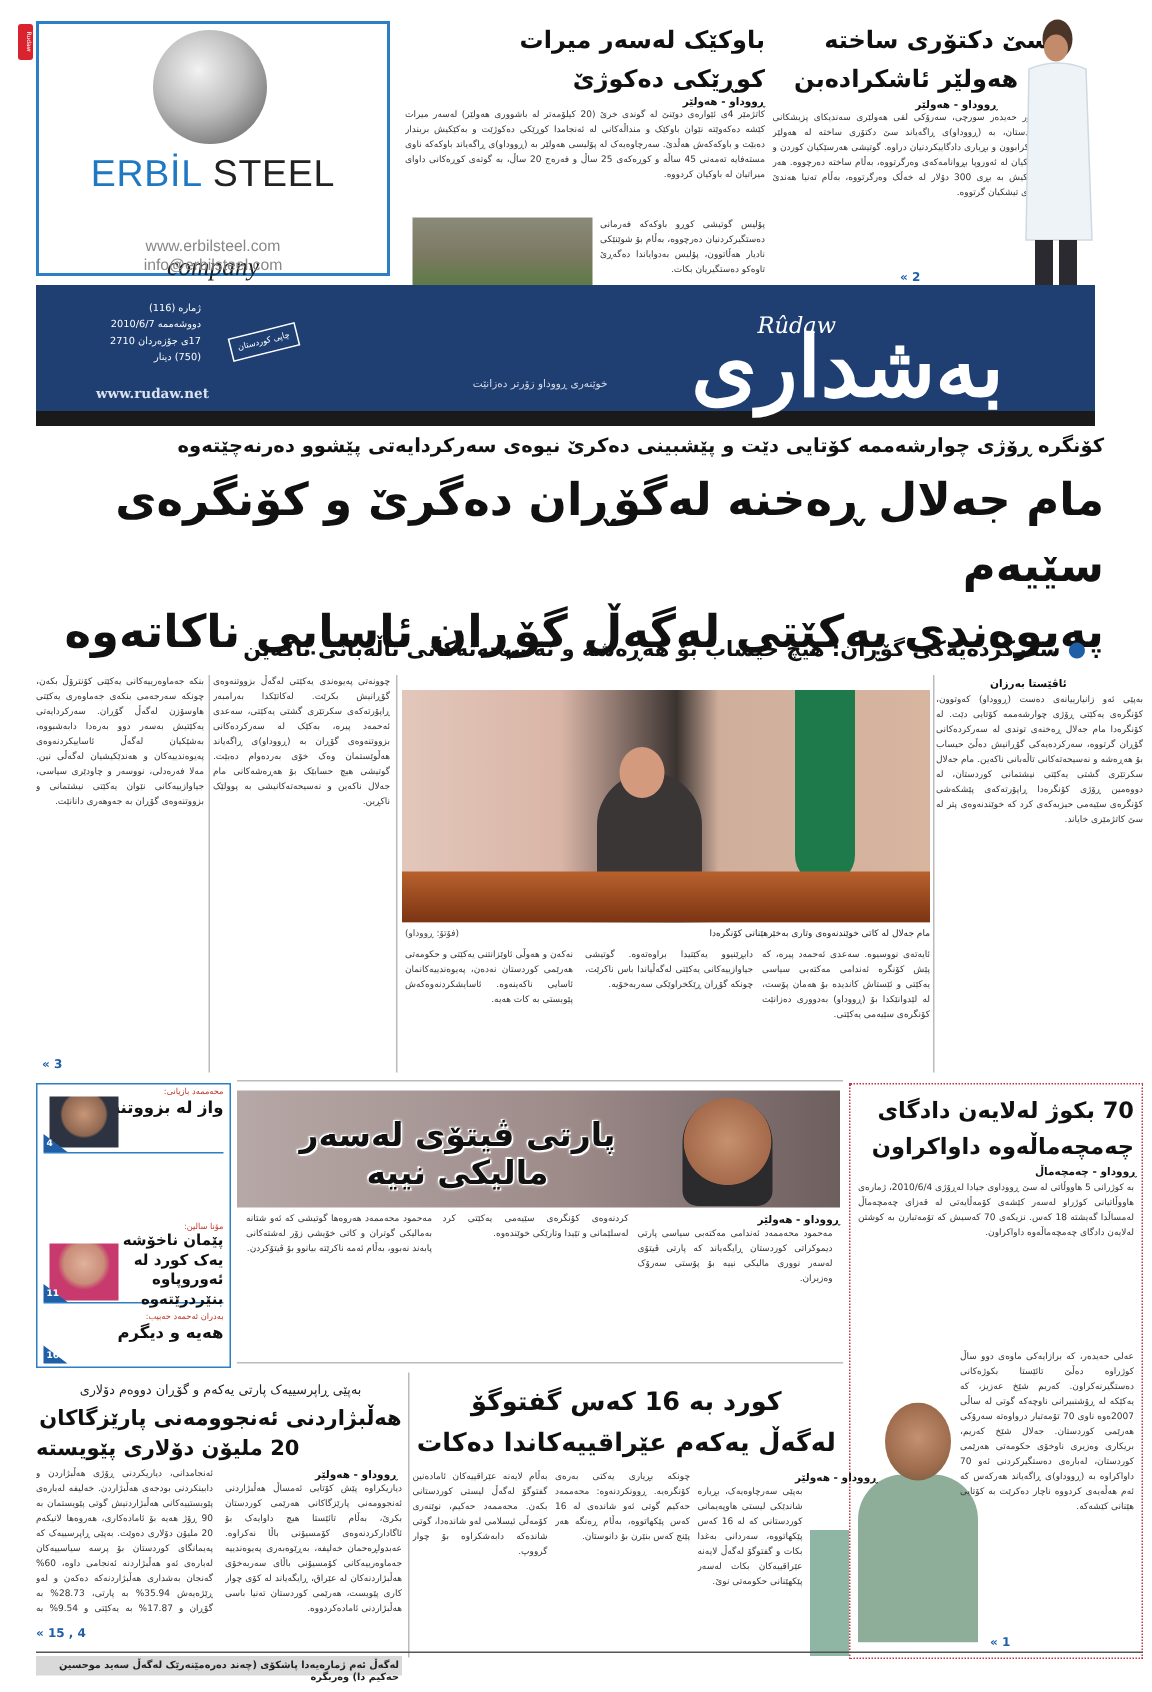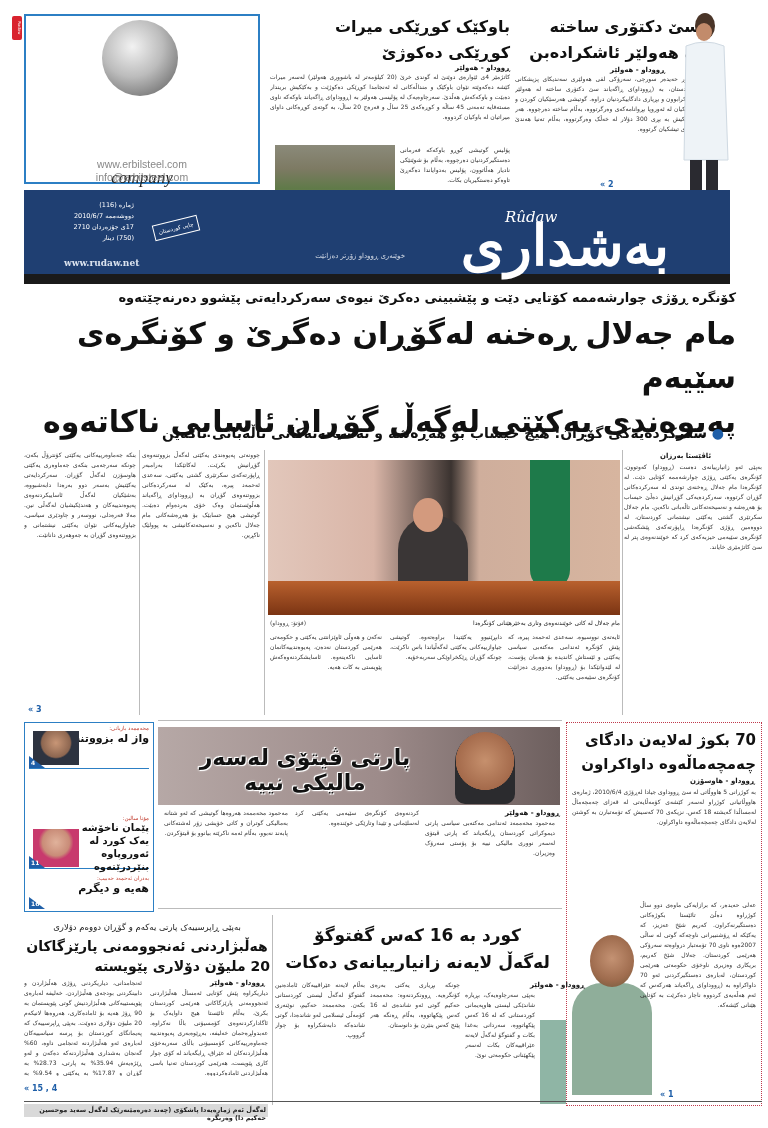--- a/index.html
+++ b/index.html
@@ -122,29 +122,33 @@
   #footer-bar { left: 24px; top: 1104px; width: 244px; height: 13px; background: #d9d9d9; }
   #footer-text { left: 28px; top: 1106px; width: 238px; font-size: 6.5px; font-weight: bold; direction: rtl; text-align: right; color: #222; }
 </style>
 </head>
 <body>
 
 <div class="abs" id="rudaw-tag">Rudaw</div>
 
 <div class="abs" id="ad">
   <div class="globe"></div>
+  <div class="brand">
+    <span class="b1">ERBİL</span>
+    <span class="b2">STEEL</span>
+  </div>
   <div class="company">company</div>
   <div class="links">
     <div>www.erbilsteel.com</div>
     <div>info@erbilsteel.com</div>
   </div>
 </div>
 
 <div class="abs rtl head-black" id="story-inherit-title">
-  <div>باوکێک کوڕێکی میرات</div>
+  <div>باوکێک لەسەر میرات</div>
   <div>کوڕێکی دەکوژێ</div>
 </div>
 <div class="abs byline" id="story-inherit-byline">ڕووداو - هەولێر</div>
 <div class="abs body-text" id="story-inherit-body">کاتژمێر 4ی ئێوارەی دوێنێ لە گوندی خرێ (20 کیلۆمەتر لە باشووری هەولێر) لەسەر میرات کێشە دەکەوێتە نێوان باوکێک و منداڵەکانی لە ئەنجامدا کوڕێکی دەکوژێت و بەکێکیش بریندار دەبێت و باوکەکەش هەڵدێ. سەرچاوەیەک لە پۆلیسی هەولێر بە (ڕووداو)ی ڕاگەیاند باوکەکە ناوی مستەفایە تەمەنی 45 ساڵە و کوڕەکەی 25 ساڵ و فەرەج 20 ساڵ، بە گوتەی کوڕەکانی داوای میراتیان لە باوکیان کردووە.</div>
 <div class="abs photo" id="story-inherit-photo"></div>
 <div class="abs body-text" id="story-inherit-body2">پۆلیس گوتیشی کوڕو باوکەکە فەرمانی دەستگیرکردنیان دەرچووە، بەڵام بۆ شوێنێکی نادیار هەڵاتوون، پۆلیس بەدوایاندا دەگەڕێ تاوەکو دەستگیریان بکات.</div>
 
 <div class="abs rtl head-black" id="story-doctors-title">
   <div>سێ دکتۆری ساختە</div>
   <div>لە هەولێر ئاشکرادەبن</div>
@@ -240,43 +244,43 @@
 <div class="col body-text" id="maliki-col-1">مەحمود محەممەد هەروەها گوتیشی کە ئەو شتانە بەمالیکی گوتران و کاتی خۆیشی زۆر لەشتەکانی پابەند نەبوو، بەڵام ئەمە ناکرێتە بیانوو بۆ ڤیتۆکردن.</div>
 <div class="col body-text" id="maliki-col-2">کردنەوەی کۆنگرەی سێیەمی یەکێتی کرد لەسلێمانی و تێیدا وتارێکی خوێندەوە.</div>
 <div class="col body-text" id="maliki-col-3" style="padding-top:10px;">مەحمود محەممەد ئەندامی مەکتەبی سیاسی پارتی دیموکراتی کوردستان ڕایگەیاند کە پارتی ڤیتۆی لەسەر نووری مالیکی نییە بۆ پۆستی سەرۆک وەزیران.</div>
 <div class="hline" style="left:158px;top:908px;width:404px;"></div>
 
 <div class="abs" id="arrest-box"></div>
 <div class="abs rtl head-black" id="arrest-title">
   <div>70 بکوژ لەلایەن دادگای</div>
   <div>چەمچەماڵەوە داواکراون</div>
 </div>
-<div class="abs byline" id="arrest-byline">ڕووداو - هاوسۆزن</div>
+<div class="abs byline" id="arrest-byline">ڕووداو - چەمچەماڵ</div>
 <div class="abs body-text" id="arrest-body">بە کوژرانی 5 هاووڵاتی لە سێ ڕووداوی جیادا لەڕۆژی 2010/6/4، ژمارەی هاووڵاتیانی کوژراو لەسەر کێشەی کۆمەڵایەتی لە قەزای چەمچەماڵ لەمساڵدا گەیشتە 18 کەس. نزیکەی 70 کەسیش کە تۆمەتبارن بە کوشتن لەلایەن دادگای چەمچەماڵەوە داواکراون.</div>
 <div class="abs photo" id="arrest-photo">
   <div class="shirt"></div>
   <div class="head"></div>
 </div>
 <div class="abs body-text" id="arrest-body2">عەلی حەیدەر، کە برازایەکی ماوەی دوو ساڵ کوژراوە دەڵێ تائێستا بکوژەکانی دەستگیرنەکراون. کەریم شێخ عەزیز، کە یەکێکە لە ڕۆشنبیرانی ناوچەکە گوتی لە ساڵی 2007ەوە ناوی 70 تۆمەتبار درواوەتە سەرۆکی هەرێمی کوردستان. جەلال شێخ کەریم، بریکاری وەزیری ناوخۆی حکومەتی هەرێمی کوردستان، لەبارەی دەستگیرکردنی ئەو 70 داواکراوە بە (ڕووداو)ی ڕاگەیاند هەرکەس کە ئەم هەڵەیەی کردووە ناچار دەکرێت بە کۆتایی هێنانی کێشەکە.</div>
 <div class="abs pagenum" style="left:660px;top:1090px;">« <span>1</span></div>
 
 <div class="abs" id="elect-over">بەپێی ڕاپرسییەک پارتی یەکەم و گۆڕان دووەم دۆلاری</div>
 <div class="abs rtl head-black" id="elect-title">
   <div style="text-align:center;">هەڵبژاردنی ئەنجوومەنی پارێزگاکان</div>
-  <div style="text-align:right;">20 ملیۆن دۆلاری پێویستە</div>
+  <div style="text-align:left;">20 ملیۆن دۆلاری پێویستە</div>
 </div>
 <div class="abs byline" id="elect-byline">ڕووداو - هەولێر</div>
 <div class="col body-text" id="elect-col-1">ئەنجامدانی، دیاریکردنی ڕۆژی هەڵبژاردن و دابینکردنی بودجەی هەڵبژاردن. خەلیفە لەبارەی پێویستییەکانی هەڵبژاردنیش گوتی پێویستمان بە 90 ڕۆژ هەیە بۆ ئامادەکاری، هەروەها لانیکەم 20 ملیۆن دۆلاری دەوێت. بەپێی ڕاپرسییەک کە پەیمانگای کوردستان بۆ پرسە سیاسییەکان لەبارەی ئەو هەڵبژاردنە ئەنجامی داوە، 60% گەنجان بەشداری هەڵبژاردنەکە دەکەن و لەو ڕێژەیەش 35.94% بە پارتی، 28.73% بە گۆڕان و 17.87% بە یەکێتی و 9.54% بە یەکگرتوو دەنگ دەدەن.</div>
 <div class="col body-text" id="elect-col-2" style="padding-top:10px;">دیاریکراوە پێش کۆتایی ئەمساڵ هەڵبژاردنی ئەنجوومەنی پارێزگاکانی هەرێمی کوردستان بکرێ، بەڵام تائێستا هیچ داوایەک بۆ ئاگادارکردنەوەی کۆمسیۆنی باڵا نەکراوە. عەبدولڕەحمان خەلیفە، بەڕێوەبەری پەیوەندییە جەماوەرییەکانی کۆمسیۆنی باڵای سەربەخۆی هەڵبژاردنەکان لە عێراق، ڕایگەیاند لە کۆی چوار کاری پێویست، هەرێمی کوردستان تەنیا باسی هەڵبژاردنی ئامادەکردووە.</div>
 <div class="abs pagenum" id="elect-cont">« <span>15 , 4</span></div>
 <div class="vline" style="left:272px;top:915px;height:190px;"></div>
 
 <div class="abs rtl head-black" id="kurd-title">
   <div style="text-align:center;">کورد بە 16 کەس گفتوگۆ</div>
-  <div style="text-align:center;">لەگەڵ لایەنە زانیارییانەی دەکات</div>
+  <div style="text-align:center;">لەگەڵ یەکەم عێراقییەکاندا دەکات</div>
 </div>
 <div class="abs byline" id="kurd-byline">ڕووداو - هەولێر</div>
 <div class="col body-text" id="kurd-col-1">بەڵام لایەنە عێراقییەکان ئامادەنین گفتوگۆ لەگەڵ لیستی کوردستانی بکەن. محەممەد حەکیم، نوێنەری کۆمەڵی ئیسلامی لەو شاندەدا، گوتی شاندەکە دابەشکراوە بۆ چوار گرووپ.</div>
 <div class="col body-text" id="kurd-col-2">چونکە بڕیاری یەکتی بەرەی کۆنگرەیە. ڕوونکردنەوە: محەممەد حەکیم گوتی ئەو شاندەی لە 16 کەس پێکهاتووە، بەڵام ڕەنگە هەر پێنج کەس بنێرن بۆ دانوستان.</div>
 <div class="col body-text" id="kurd-col-3" style="padding-top:10px;width:70px;">بەپێی سەرچاوەیەک، بڕیارە شاندێکی لیستی هاوپەیمانی کوردستانی کە لە 16 کەس پێکهاتووە، سەردانی بەغدا بکات و گفتوگۆ لەگەڵ لایەنە عێراقییەکان بکات لەسەر پێکهێنانی حکومەتی نوێ.</div>
 <div class="abs" id="kurd-photo-strip"></div>
 
 <div class="hline" style="left:24px;top:1101px;width:738px;background:#555;"></div>
 <div class="abs" id="footer-bar"></div>
 <div class="abs" id="footer-text">لەگەڵ ئەم ژمارەیەدا پاشکۆی (چەند دەرەمێنەرێک لەگەڵ سەید موحسین حەکیم دا) وەربگرە</div>

